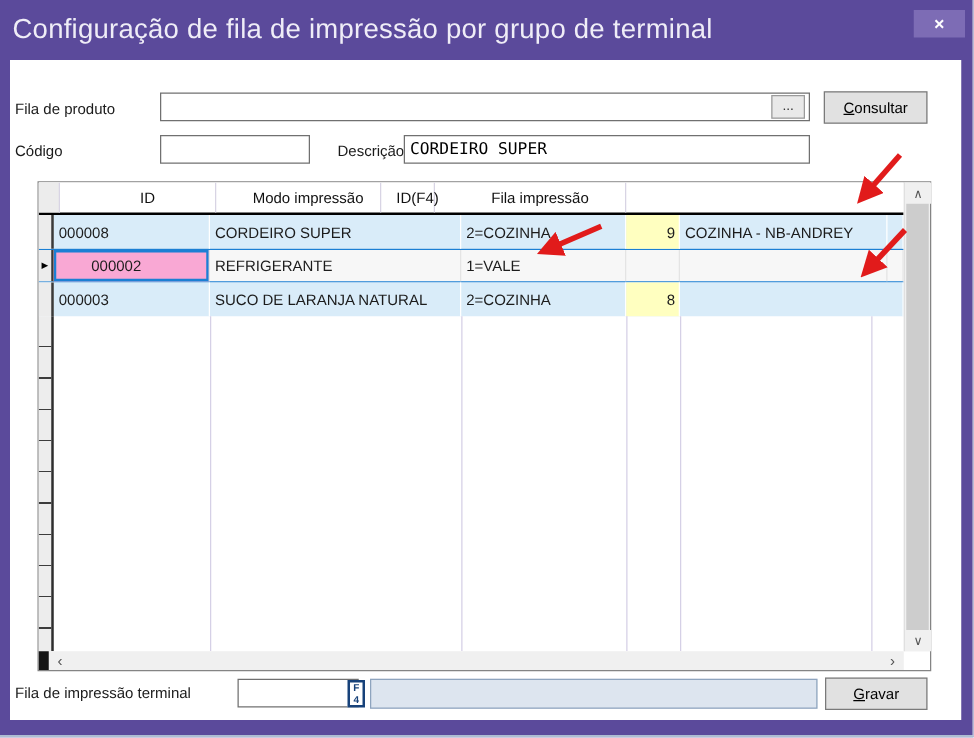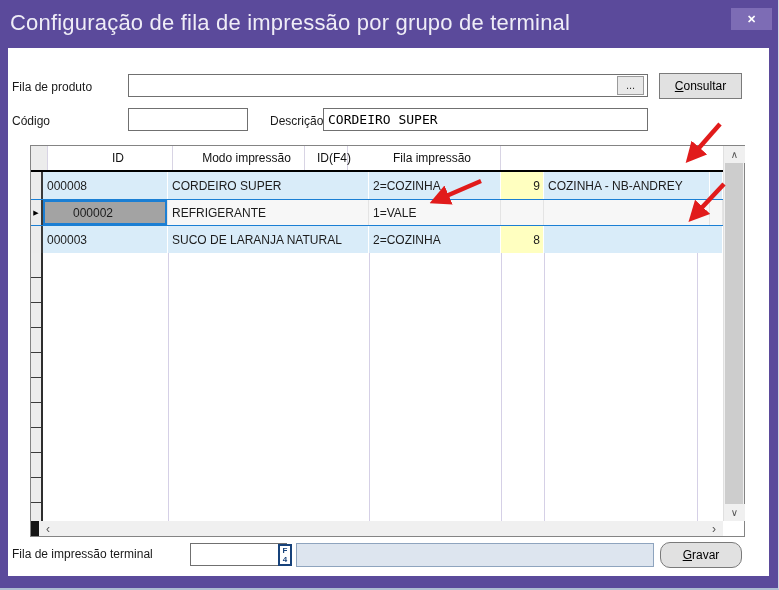--- a/index.html
+++ b/index.html
@@ -43,21 +43,21 @@
   .g-header .hcell { display:flex; align-items:center; justify-content:center;
                      border-right:1px solid #d8d4e4; font-size:12px; color:#111;padding-left:16px; }
   .sel-cell { width:12px; flex:none; background:#ececec; border-right:2px solid #3a3a3a;
               display:flex; align-items:center; justify-content:center; }
   .g-row { display:flex; height:27px; }
   .g-row .cell { display:flex; align-items:center; padding:0 4px; overflow:hidden;
                  white-space:nowrap; border-right:1px solid #fff; color:#1c1c1c; }
   .g-row.alt { background:#d9ecf9; }
   .g-row.selected { background:#f7f7f7; border-top:1px solid #1b7fd4; border-bottom:1px solid #1b7fd4; height:27px; }
   .g-row.selected .cell { border-right:1px solid #e4e4e4; }
-  .g-row.selected .cell.c-id { box-shadow:inset 0 0 0 2px #1b7fd4; background:#a3a3a3;padding-left:30px; }
+  .g-row.selected .cell.c-id { box-shadow:inset 0 0 0 2px #1b7fd4; background:#f9a8d4;padding-left:30px; }
   .cell.c-id   { width:125px; flex:none; }
   .cell.c-prod { width:201px; flex:none; }
   .cell.c-modo { width:132px; flex:none; }
   .cell.c-idf4 { width:43px;  flex:none; justify-content:flex-end; padding-right:3px; }
   .cell.c-fila { width:166px; flex:none; }
   .cell.c-extra{ flex:1; }
   .cell.yellow { background:#ffffc0; }
   .hcell.h-sel { width:12px; flex:none; }
   .hcell.h-id   { width:125px; flex:none; }
   .hcell.h-prod { width:201px; flex:none; }
@@ -194,21 +194,21 @@
 
     <div class="lbl" style="left:4px; top:499px;">Fila de impressão terminal</div>
     <input class="txt" style="left: 182px; top: 495px; width: 97px;" value="">
     <div class="f4-badge" style="left:270px; top:496px;">
       <span>F</span><br>
       <span>4</span>
     </div>
     <div class="readonly-box" style="left:288px; top:495px; width:358px;">
       <span style="display:block; padding:4px;"></span>
     </div>
-    <button class="push-btn" style="left:652px; top:494px; width:82px; height:26px;border-radius:10px;">
+    <button class="push-btn" style="left:652px; top:494px; width:82px; height:26px;">
       <span class="btn-label">Gravar</span>
     </button>
   </div>
 
   <svg class="arrows" viewBox="0 0 779 590">
     <defs>
       <marker id="ah" markerWidth="4.6" markerHeight="4.6" refX="2.8" refY="2.3" orient="auto">
         <path d="M0,0 L4.6,2.3 L0,4.6 z" fill="#e11b1b"></path>
       </marker>
     </defs>

